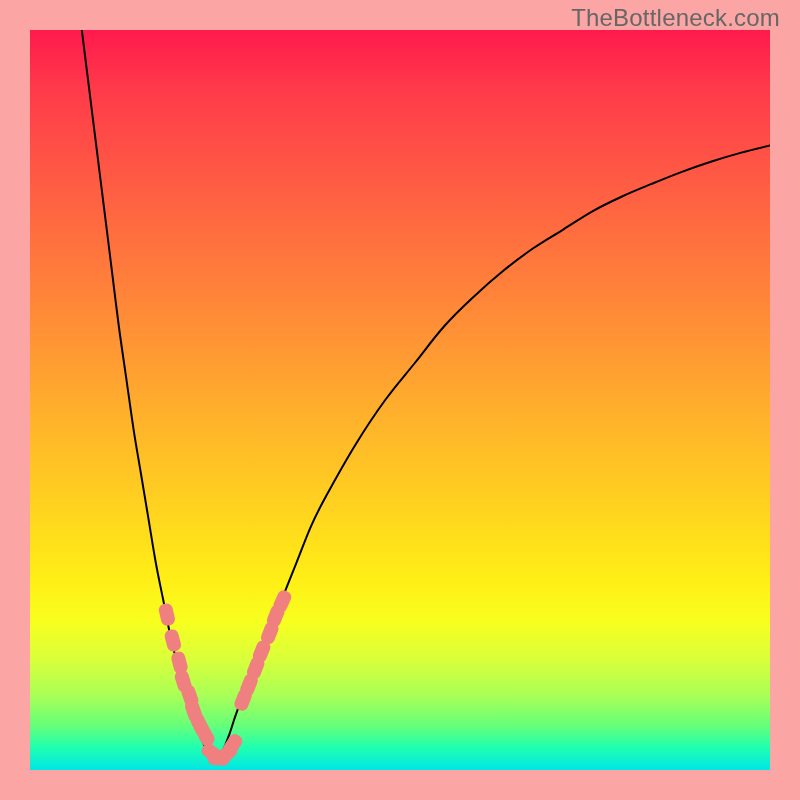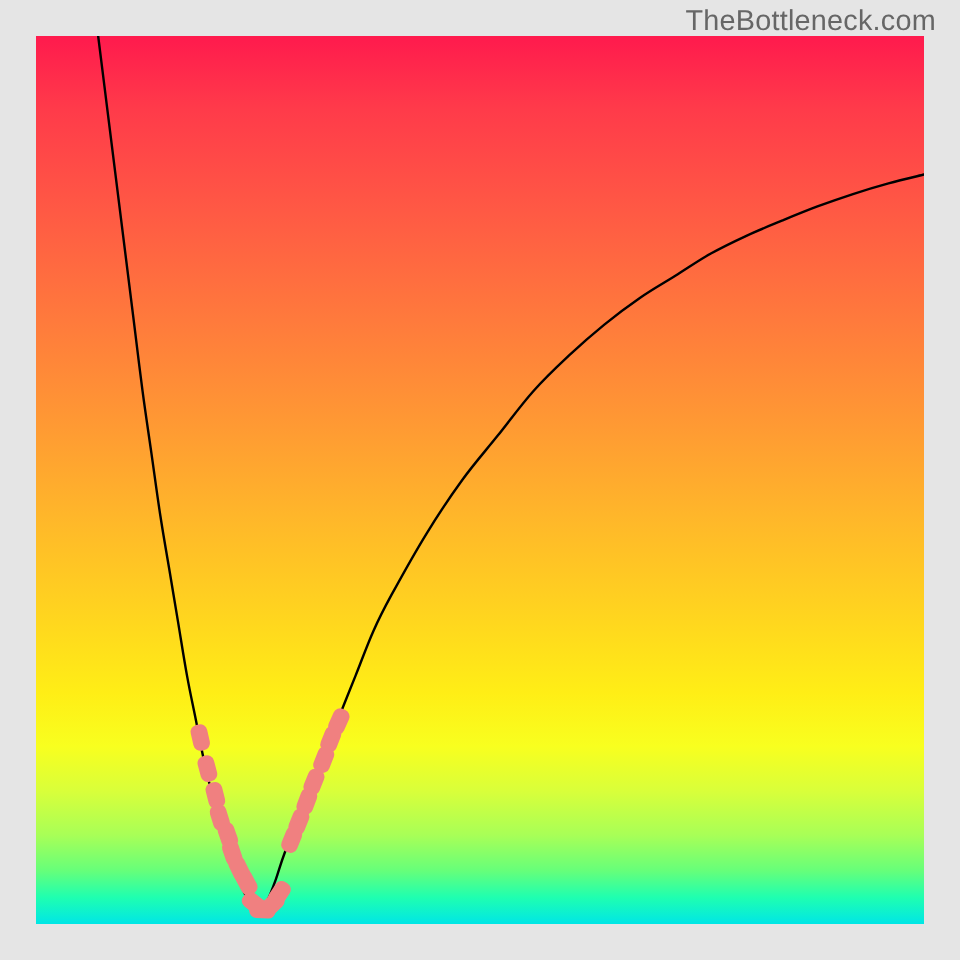--- a/index.html
+++ b/index.html
@@ -8,21 +8,21 @@
     width: 800px;
     height: 800px;
     overflow: hidden;
     background: #000;
     font-family: Arial, Helvetica, sans-serif;
   }
   .frame {
     position: relative;
     width: 800px;
     height: 800px;
-    background: #e5e5e5;
+    background: #fca5a5;
   }
   .plot-area {
     position: absolute;
     left: 30px;
     top: 30px;
     width: 740px;
     height: 740px;
     
     background: linear-gradient(to bottom,
       #ff1a4d 0%,

